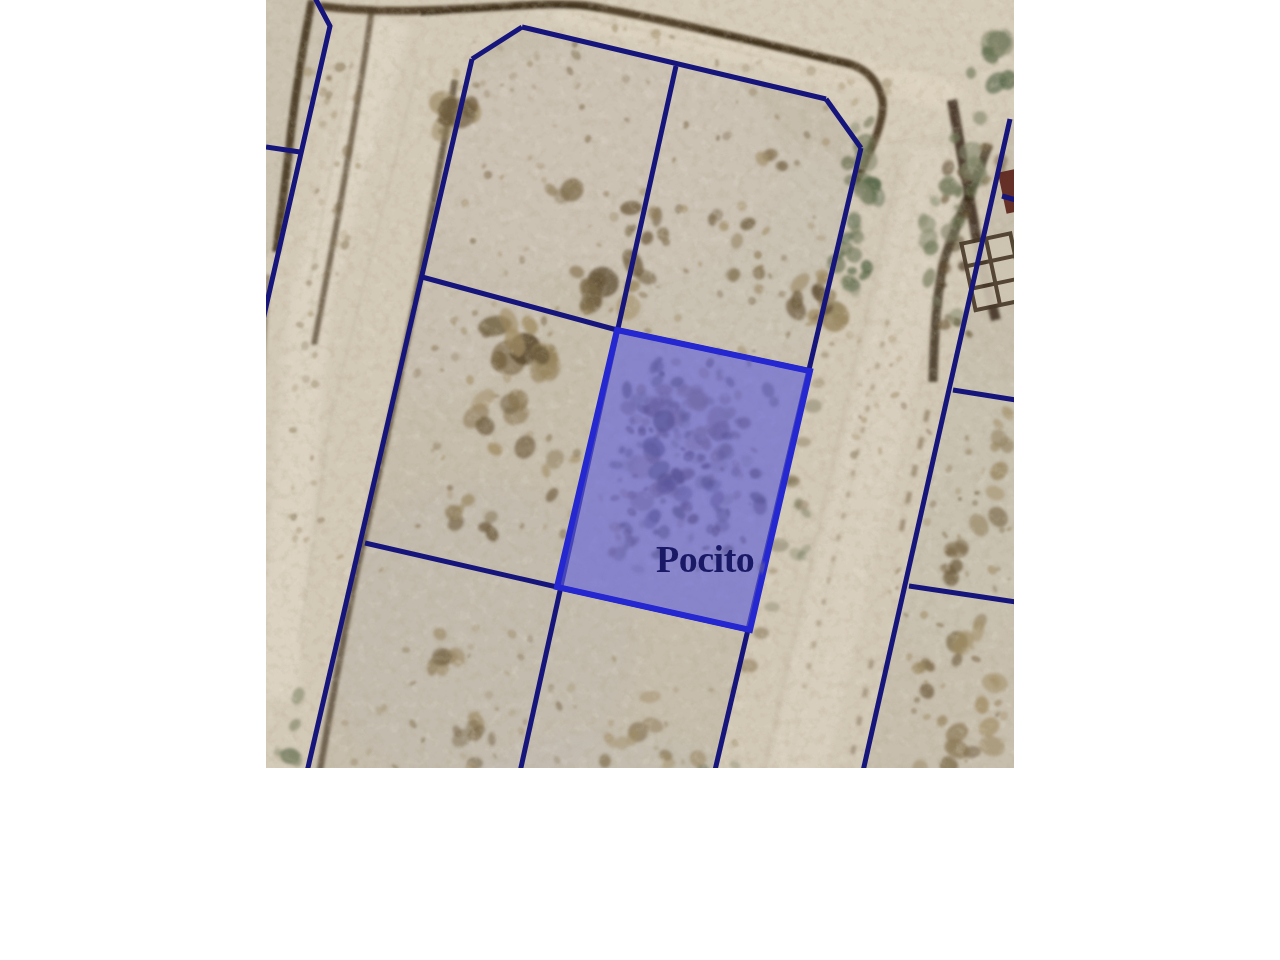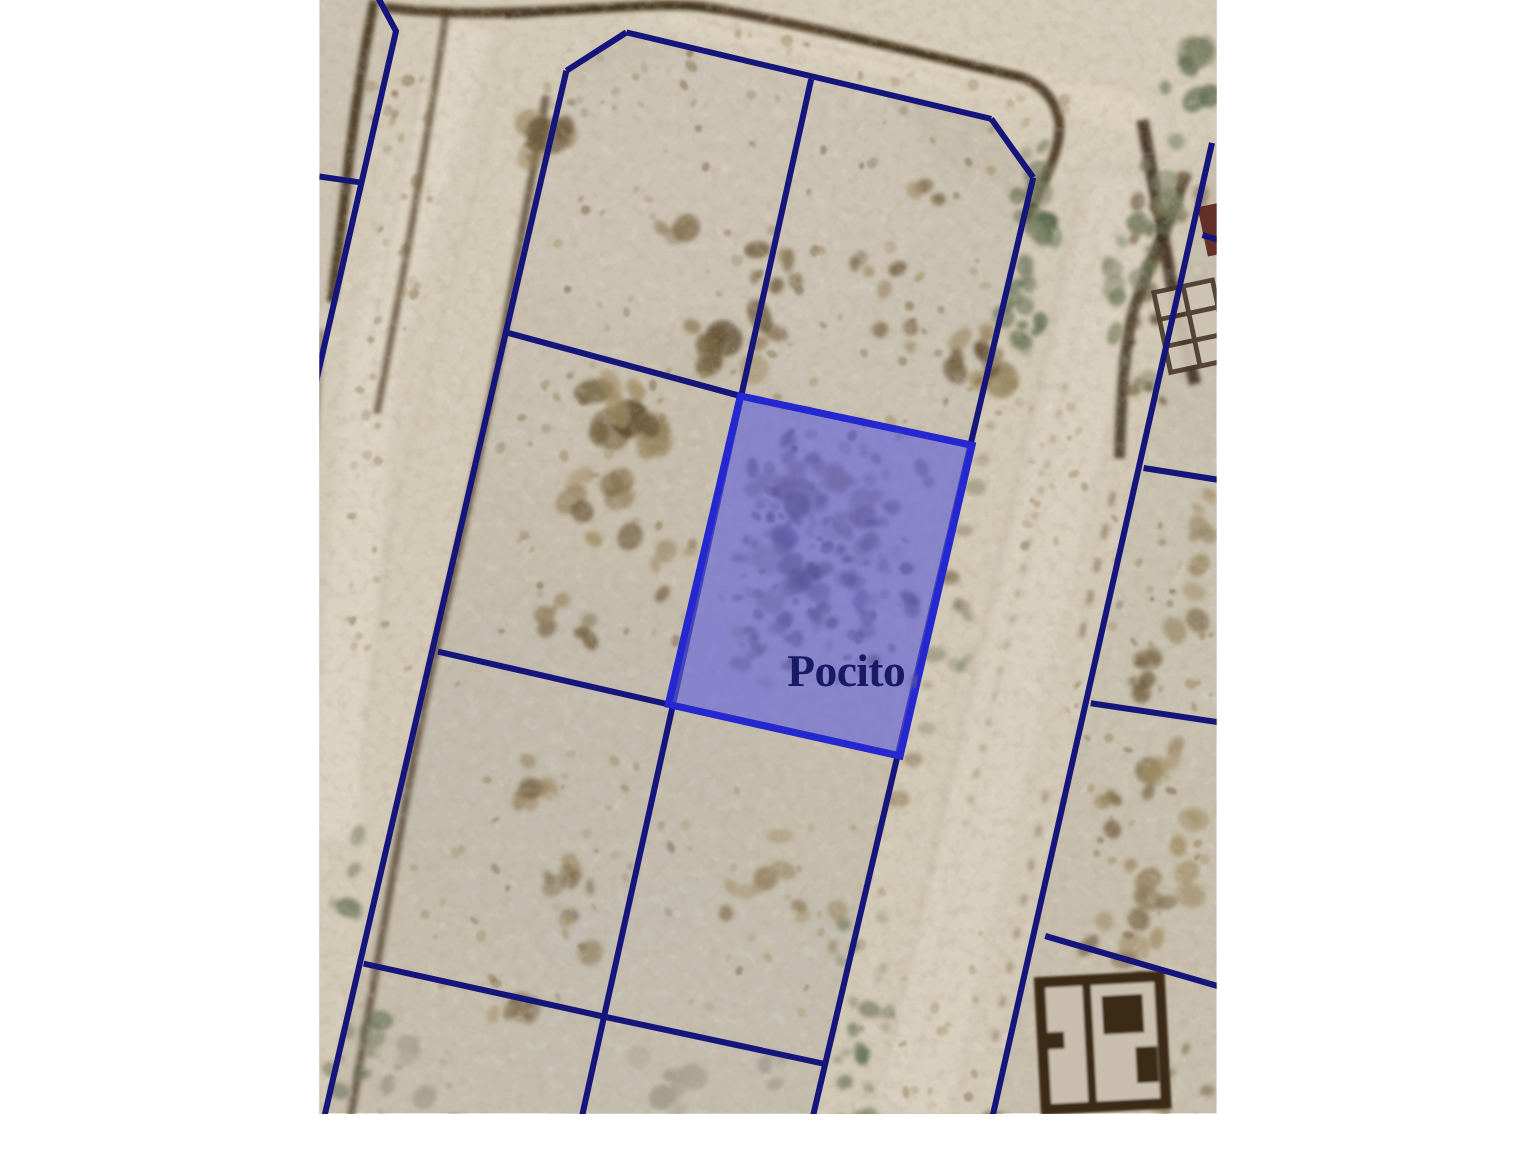--- a/index.html
+++ b/index.html
@@ -1,12 +1,12 @@
 <!DOCTYPE html>
-<html><head><meta charset="utf-8"><style>html,body{margin:0;padding:0;background:#ffffff;}.page{position:relative;width:1280px;height:928px;overflow:hidden;background:#ffffff;font-family:"Liberation Serif",serif;}</style></head><body>
+<html><head><meta charset="utf-8"><style>html,body{margin:0;padding:0;background:#ffffff;}.page{position:relative;width:1280px;height:768px;overflow:hidden;background:#ffffff;font-family:"Liberation Serif",serif;}</style></head><body>
 <div class="page"><svg width="1280" height="960" viewBox="0 0 1280 960">
       <defs>
         <clipPath id="photo">
           <rect x="266" y="0" width="748" height="960"></rect>
         </clipPath>
         <clipPath id="hl">
           <path d="M617,330 L810,371 L750,630 L557,587 Z"></path>
         </clipPath>
         <filter id="b1" x="-30%" y="-30%" width="160%" height="160%">
           <feGaussianBlur stdDeviation="1.6"></feGaussianBlur>

